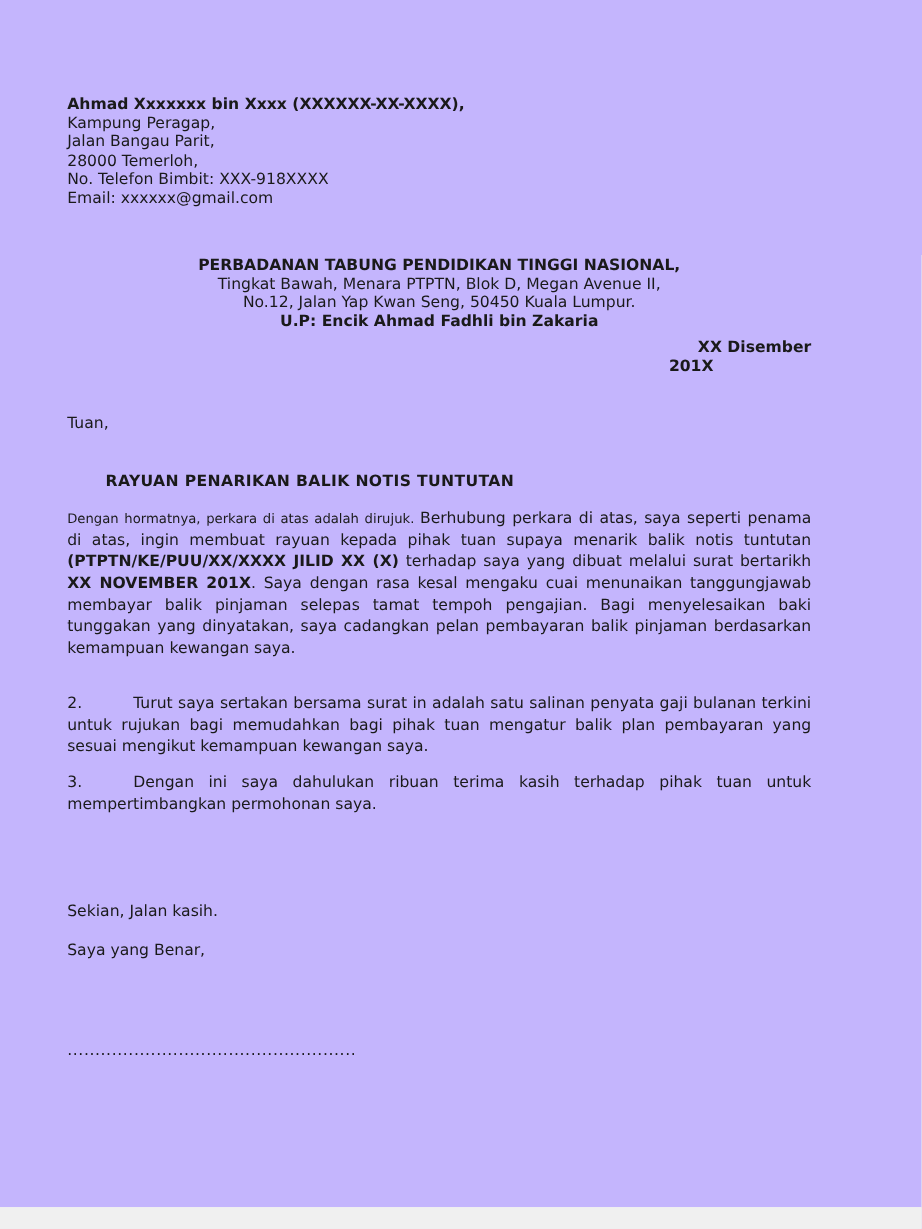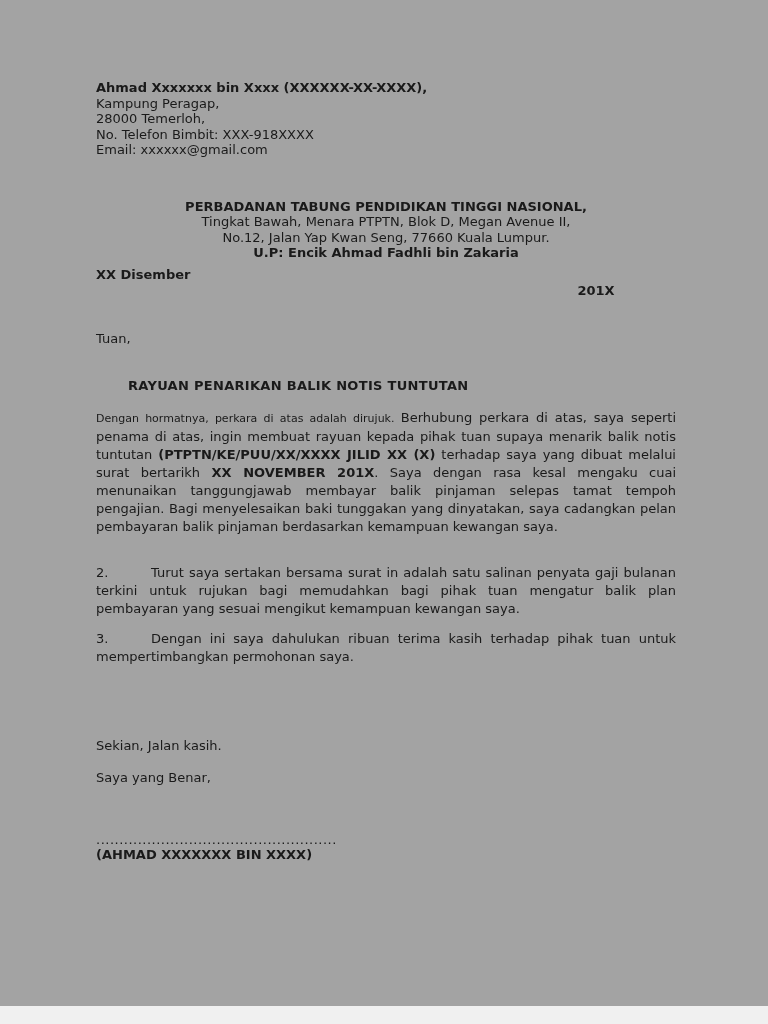--- a/index.html
+++ b/index.html
@@ -15,37 +15,37 @@
     margin: 0 auto;
     background: #f0f0f0;
     overflow: hidden;
   }
   .page {
     position: absolute;
     top: 0;
     left: 0;
     width: 768px;
     height: 1006px;
-    background: #a3a3a3;
-    padding: 80px 92px 0 96px;
+    background: #c4b5fd;
+    padding: 80px 92px 0 56px;
     font-size: 13px;
     line-height: 15.5px;
     color: #1a1a1a;
   }
   p { margin: 0; }
   .bold { font-weight: bold; }
   .addr-line { line-height: 15.5px; }
   .sender-block { margin-bottom: 41px; }
   .recipient-block { margin-bottom: 6px; text-align: center; }
   .date-block {
     line-height: 16px;
     font-weight: bold;
     margin-bottom: 32px;
   }
-  .date-line1 { }
+  .date-line1 { text-align: right; }
   .date-line2 { text-align: center; padding-left: 420px; }
   .salutation { margin-bottom: 32px; }
   .subject {
     font-weight: bold;
     letter-spacing: 0.3px;
     margin-bottom: 15px;
     margin-left: 32px;
   }
   .para {
     text-align: justify;
@@ -54,50 +54,51 @@
   }
   .para-1 { margin-bottom: 28px; }
   .para-2 { margin-bottom: 12px; }
   .para-3 { margin-bottom: 72px; }
   .small-intro { font-size: 11px; }
   .num {
     display: inline-block;
     width: 55px;
   }
   .closing-thanks { margin-bottom: 17px; }
-  .closing-signoff { margin-bottom: 47px; }
+  .closing-signoff { margin-bottom: 69px; }
   .signature-dots { line-height: 14px; letter-spacing: 0.5px; }
   .signature-name { font-weight: bold; line-height: 16px; }
   .page-bottom-gap {
     position: absolute;
     left: 0;
     bottom: 0;
     width: 768px;
     height: 18px;
     background: #f0f0f0;
   }
 </style>
 </head>
 <body>
 
 <div class="canvas">
   <div class="page">
 
     <div class="sender-block">
       <p class="bold addr-line">Ahmad Xxxxxxx bin Xxxx (XXXXXX-XX-XXXX),</p>
       <p class="addr-line">Kampung Peragap,</p>
+      <p class="addr-line">Jalan Bangau Parit,</p>
       <p class="addr-line">28000 Temerloh,</p>
       <p class="addr-line">No. Telefon Bimbit: XXX-918XXXX</p>
       <p class="addr-line">Email: xxxxxx@gmail.com</p>
     </div>
 
     <div class="recipient-block">
       <p class="bold addr-line">PERBADANAN TABUNG PENDIDIKAN TINGGI NASIONAL,</p>
       <p class="addr-line">Tingkat Bawah, Menara PTPTN, Blok D, Megan Avenue II,</p>
-      <p class="addr-line">No.12, Jalan Yap Kwan Seng, 77660 Kuala Lumpur.</p>
+      <p class="addr-line">No.12, Jalan Yap Kwan Seng, 50450 Kuala Lumpur.</p>
       <p class="bold addr-line">U.P: Encik Ahmad Fadhli bin Zakaria</p>
     </div>
 
     <div class="date-block">
       <div class="date-line1">XX Disember</div>
       <div class="date-line2">201X</div>
     </div>
 
     <p class="salutation">Tuan,</p>
 
@@ -107,17 +108,16 @@
 
     <p class="para para-2"><span class="num">2.</span><span>Turut saya sertakan bersama surat in adalah satu salinan penyata gaji bulanan terkini untuk rujukan bagi memudahkan bagi pihak tuan mengatur balik plan pembayaran yang sesuai mengikut kemampuan kewangan saya.</span></p>
 
     <p class="para para-3"><span class="num">3.</span><span>Dengan ini saya dahulukan ribuan terima kasih terhadap pihak tuan untuk mempertimbangkan permohonan saya.</span></p>
 
     <p class="closing-thanks">Sekian, Jalan kasih.</p>
 
     <p class="closing-signoff">Saya yang Benar,</p>
 
     <p class="signature-dots">....................................................</p>
-    <p class="signature-name">(AHMAD XXXXXXX BIN XXXX)</p>
 
   </div>
   <div class="page-bottom-gap"></div>
 </div>
 
 </body></html>

